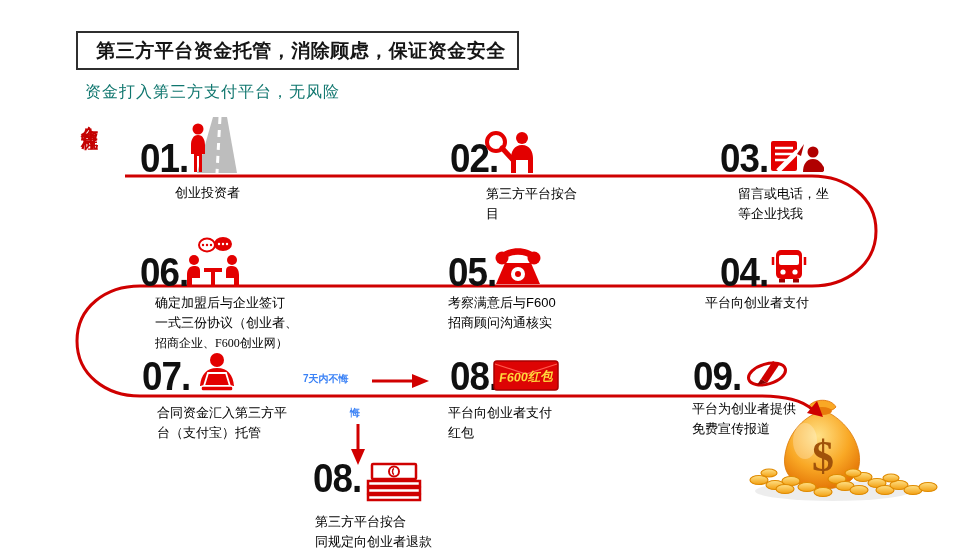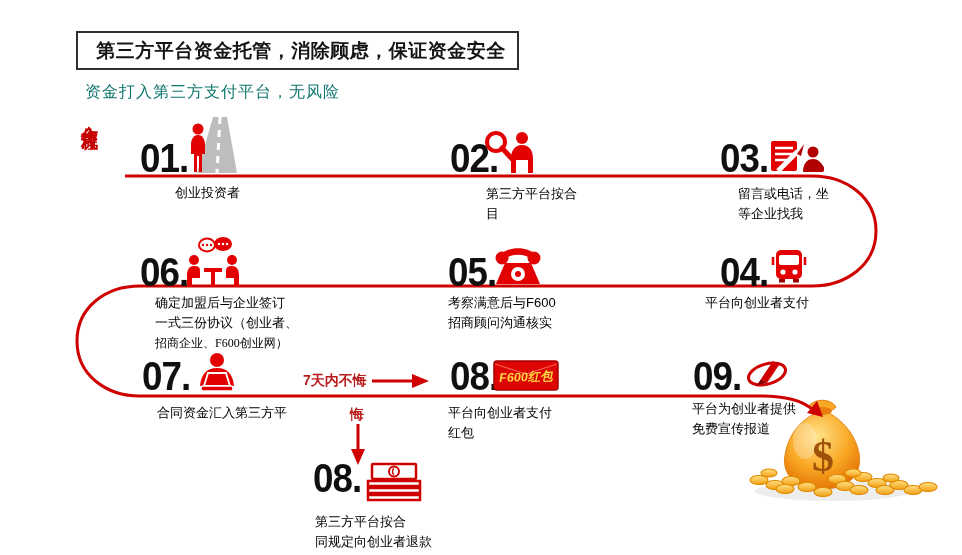--- a/index.html
+++ b/index.html
@@ -9,21 +9,21 @@
              border:2.5px solid #2f2f2f;display:flex;align-items:center;padding-left:7px;
              font-size:19px;font-weight:bold;color:#151515;letter-spacing:.5px;white-space:nowrap;justify-content:center;}
   .subtitle{position:absolute;left:85px;top:82px;font-size:16px;color:#0f766e;letter-spacing:1px;white-space:nowrap;}
   .flow-label{position:absolute;left:78px;top:112px;writing-mode:vertical-rl;text-orientation:upright;
               font-size:17px;font-weight:bold;color:#c40000;letter-spacing:3px;}
   .num{position:absolute;font-size:40px;font-weight:800;color:#101010;line-height:1.18;
        letter-spacing:-1px;transform:scaleX(.92);transform-origin:left top;white-space:nowrap;}
   .lbl{position:absolute;font-size:13px;color:#000000;line-height:20px;white-space:nowrap;}
   .lbl .sm{font-size:12px;font-family:Liberation Serif, serif;}
   .icon{position:absolute;}
-  .red-note{position:absolute;color:#b91c1c;font-weight:bold;font-size:14px;white-space:nowrap;}
+  .red-note{position:absolute;color:#3b82f6;font-weight:bold;font-size:10px;white-space:nowrap;}
   svg{display:block;}
 </style>
 </head>
 <body>
 
 <div class="stage">
 
   <svg class="icon" style="left:733px;top:393px" width="224" height="115" viewBox="0 0 224 115">
     <defs>
       <radialGradient id="gb" cx="45%" cy="32%" r="75%">
@@ -172,20 +172,21 @@
 
   <div class="num" style="left:142px;top:353px">07.</div>
   <svg class="icon" style="left:194px;top:352px" width="46" height="44" viewBox="0 0 46 44">
     <circle cx="23" cy="8" r="7" fill="#e30000"></circle>
     <path d="M23 16 C12 16 7 23 6 34 L40 34 C39 23 34 16 23 16 Z" fill="#e30000"></path>
     <polygon points="14,21 32,21 36,34 10,34" fill="#e30000" stroke="#fff" stroke-width="1.8"></polygon>
     <rect x="7" y="34" width="32" height="5" rx="2" fill="#e30000" stroke="#fff" stroke-width="1.5"></rect>
   </svg>
   <div class="lbl" style="left:157px;top:403px">
     <div>合同资金汇入第三方平</div>
+    <div>台（支付宝）托管</div>
   </div>
 
   <div class="red-note" style="left:303px;top:372px">7天内不悔</div>
   <svg class="icon" style="left:372px;top:373px" width="58" height="16" viewBox="0 0 58 16">
     <line x1="0" y1="8" x2="40" y2="8" stroke="#d10000" stroke-width="3"></line>
     <polygon points="40,1 57,8 40,15" fill="#d10000"></polygon>
   </svg>
 
   <div class="red-note" style="left:350px;top:406px">悔</div>
   <svg class="icon" style="left:349px;top:424px" width="18" height="42" viewBox="0 0 18 42">

